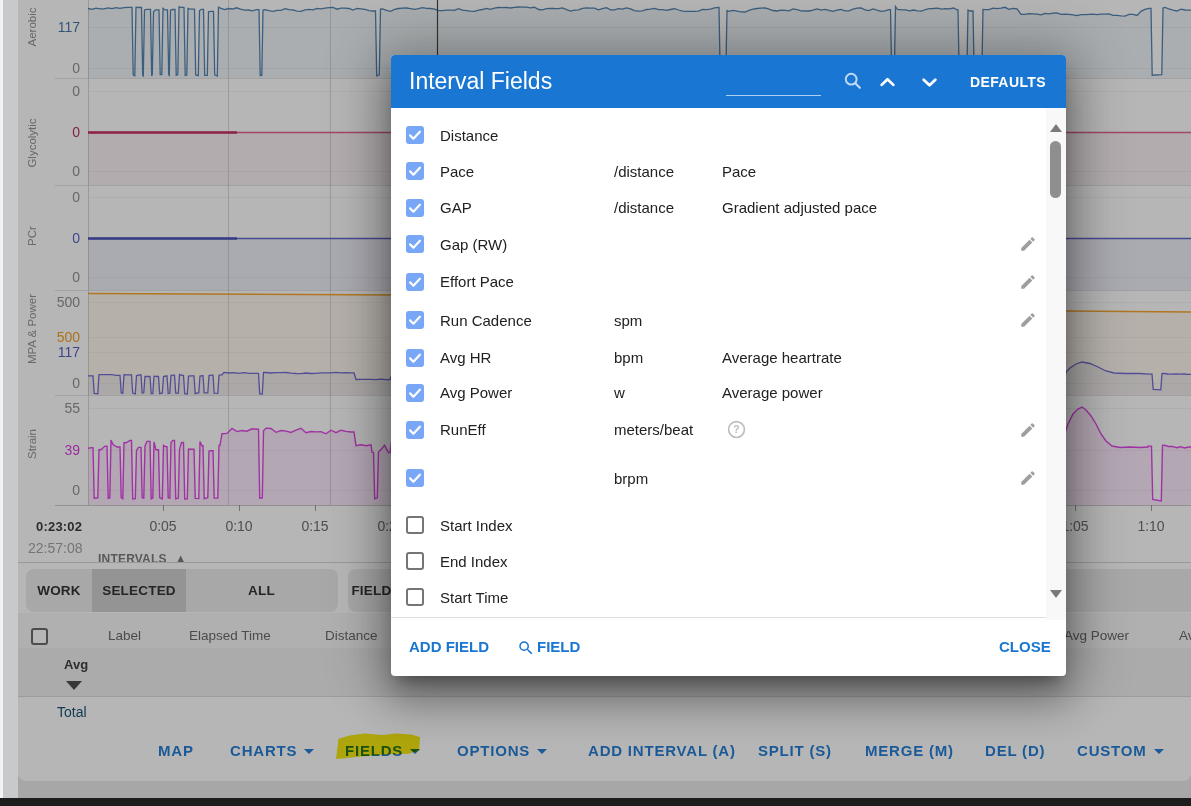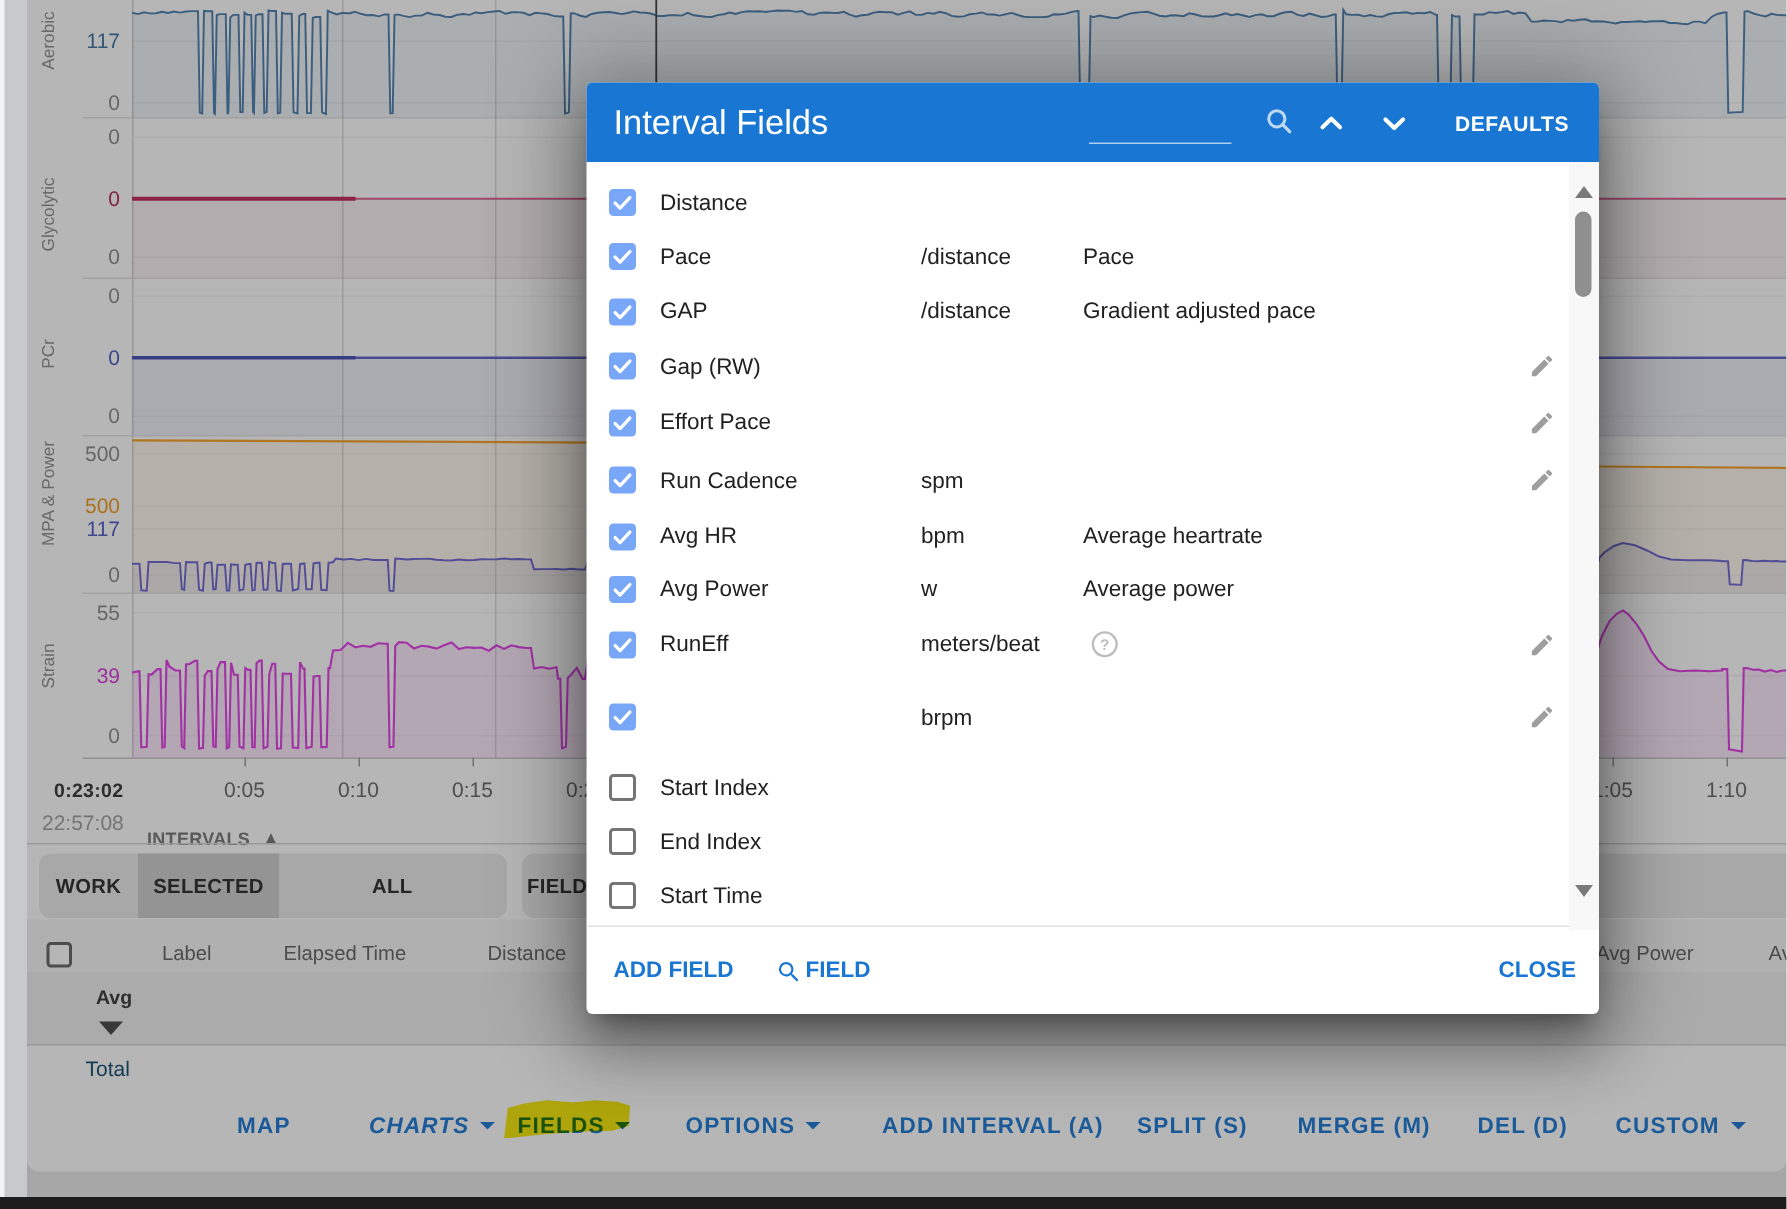--- a/index.html
+++ b/index.html
@@ -163,21 +163,21 @@
   <div class="hcheck"></div>
   <div class="th" style="left:108px;text-align:right;">Label</div>
   <div class="th" style="left:189px;">Elapsed Time</div>
   <div class="th" style="left:325px;">Distance</div>
   <div class="th" style="left:1064px;">Avg Power</div>
   <div class="th" style="left:1179px;">Avg</div>
   <div class="avgtxt">Avg</div>
   <div class="avgcaret"></div>
   <div class="totaltxt">Total</div>
   <div class="toolbtn" style="left:158px;">MAP</div>
-  <div class="toolbtn" style="left:246px;font-style:italic;">CHARTS<span class="caret"></span></div>
+  <div class="toolbtn" style="left:230px;">CHARTS<span class="caret"></span></div>
   <div class="toolbtn" style="left:345px;">FIELDS<span class="caret"></span></div>
   <div class="toolbtn" style="left:457px;">OPTIONS<span class="caret"></span></div>
   <div class="toolbtn" style="left:588px;">ADD INTERVAL (A)</div>
   <div class="toolbtn" style="left:758px;">SPLIT (S)</div>
   <div class="toolbtn" style="left:865px;">MERGE (M)</div>
   <div class="toolbtn" style="left:985px;">DEL (D)</div>
   <div class="toolbtn" style="left:1077px;">CUSTOM<span class="caret"></span></div>
   <div id="highlight"></div>
   <div id="darkstrip"></div>
 </div>

